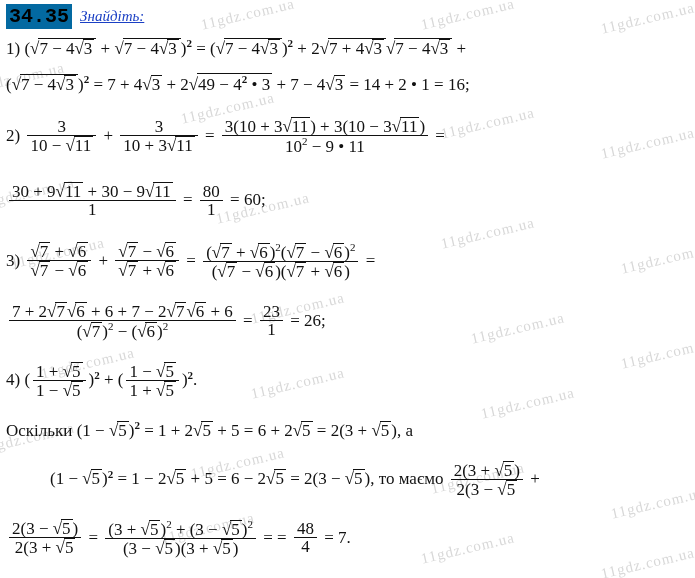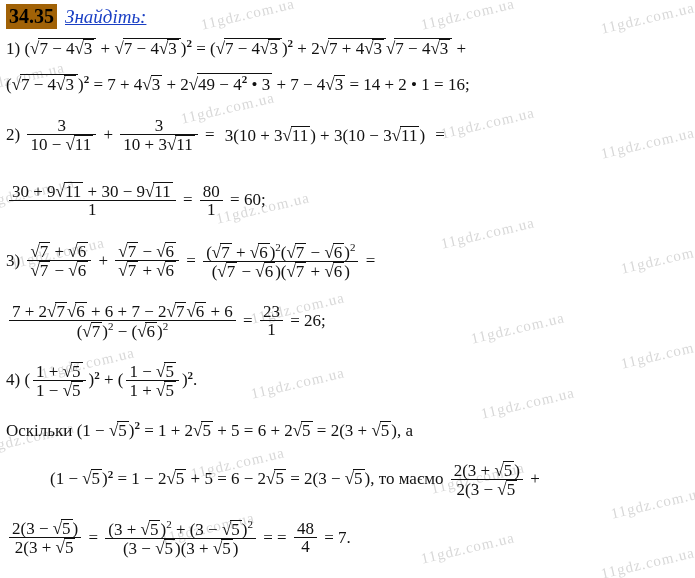--- a/index.html
+++ b/index.html
@@ -28,30 +28,30 @@
     user-select:none;
   }
   .headline{
     position:absolute;
     left:6px; top:4px;
     display:flex;
     align-items:center;
     gap:8px;
   }
   .hl-num{
-    background:#a16207;
-    font-family:Liberation Serif, serif;
+    background:#0369a1;
+    font-family:Liberation Mono, monospace;
     font-weight:bold;
     font-size:20px;
     padding:1px 3px;
     color:#000;
   }
   .hl-word{
     font-style:italic;
-    font-size:19px;
+    font-size:15px;
     color:#1a3fc4;
     text-decoration:underline;
   }
   .line{
     position:absolute;
     font-size:17px;
     white-space:nowrap;
     line-height:1;
     font-family:Liberation Serif, serif;
   }
@@ -131,21 +131,21 @@
     + 2<span class="rad"><span class="r-sym">√</span><span class="r-body">49 − 4<sup class="b">2</sup> • 3</span></span>
     + 7 − 4<span class="rad"><span class="r-sym">√</span><span class="r-body">3</span></span> = 14 + 2 • 1 = 16;
   </div>
 
   <div class="line" style="left:6px;top:118px;">
     2)
     <span class="frac"><span class="num">3</span><span class="den">10 − <span class="rad"><span class="r-sym">√</span><span class="r-body">11</span></span></span></span>
     +
     <span class="frac"><span class="num">3</span><span class="den">10 + 3<span class="rad"><span class="r-sym">√</span><span class="r-body">11</span></span></span></span>
     =
-    <span class="frac"><span class="num">3(10 + 3<span class="rad"><span class="r-sym">√</span><span class="r-body">11</span></span>) + 3(10 − 3<span class="rad"><span class="r-sym">√</span><span class="r-body">11</span></span>)</span></span>
+    <span class="frac"><span class="num">3(10 + 3<span class="rad"><span class="r-sym">√</span><span class="r-body">11</span></span>) + 3(10 − 3<span class="rad"><span class="r-sym">√</span><span class="r-body">11</span></span>)</span><span class="den">10<sup>2</sup> − 9 • 11</span></span>
     =
   </div>
 
   <div class="line" style="left:6px;top:183px;">
     <span class="frac"><span class="num">30 + 9<span class="rad"><span class="r-sym">√</span><span class="r-body">11</span></span> + 30 − 9<span class="rad"><span class="r-sym">√</span><span class="r-body">11</span></span></span><span class="den">1</span></span>
     =
     <span class="frac"><span class="num">80</span><span class="den">1</span></span>
     = 60;
   </div>
 

